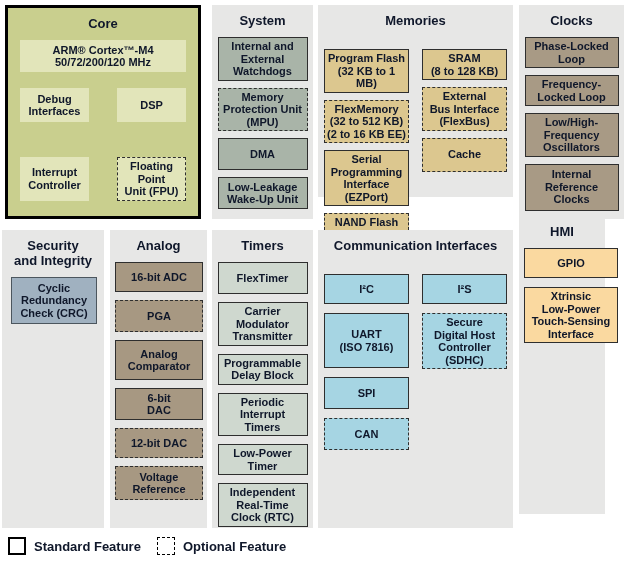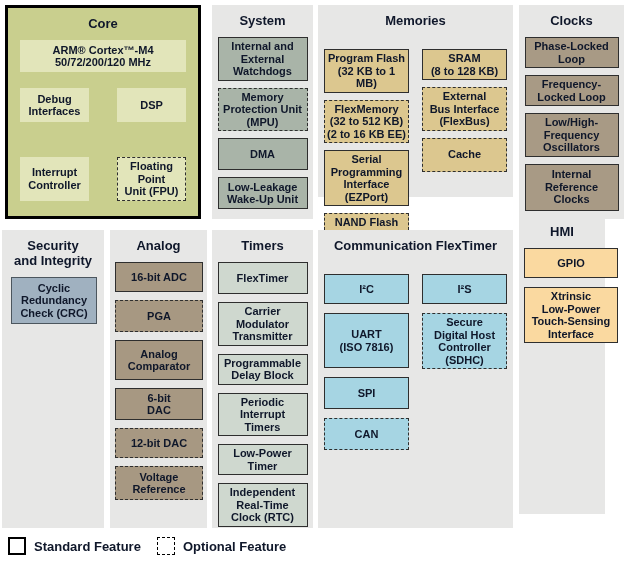--- a/index.html
+++ b/index.html
@@ -207,21 +207,21 @@
 Interrupt
 Timers</div>
     <div class="blk h30">Low-Power
 Timer</div>
     <div class="blk h42">Independent
 Real-Time
 Clock (RTC)</div>
   </div>
 
   <div class="sec sec-comm">
-    <div class="sec-title">Communication FlexTimer</div>
+    <div class="sec-title">Communication Interfaces</div>
     <div class="cols">
       <div class="col">
         <div class="blk h30">I²C</div>
         <div class="blk h55">UART
 (ISO 7816)</div>
         <div class="blk h32">SPI</div>
         <div class="blk h32 dashed">CAN</div>
       </div>
       <div class="col">
         <div class="blk h30">I²S</div>

